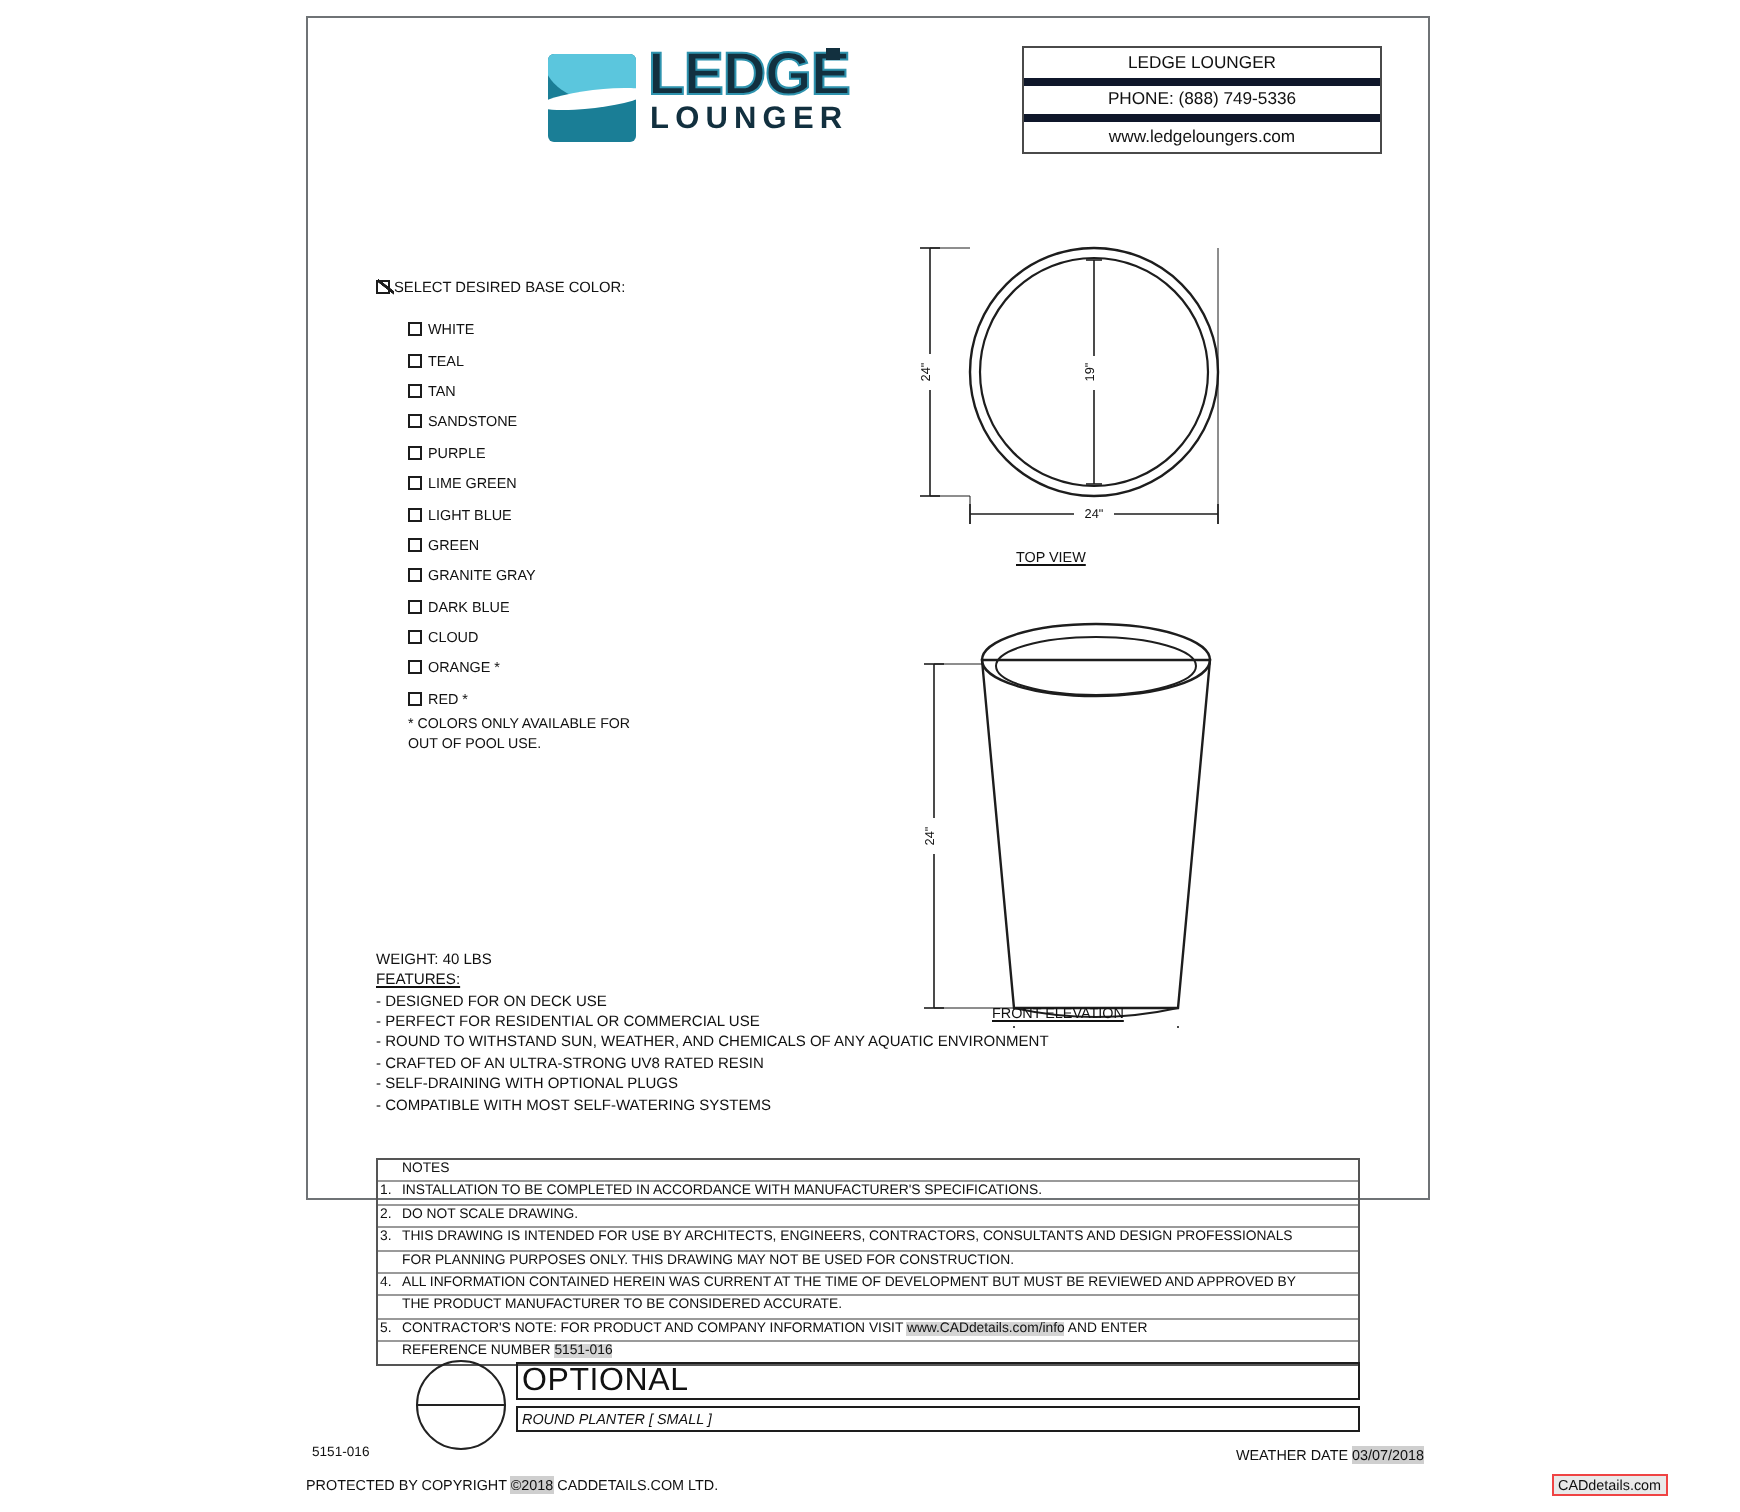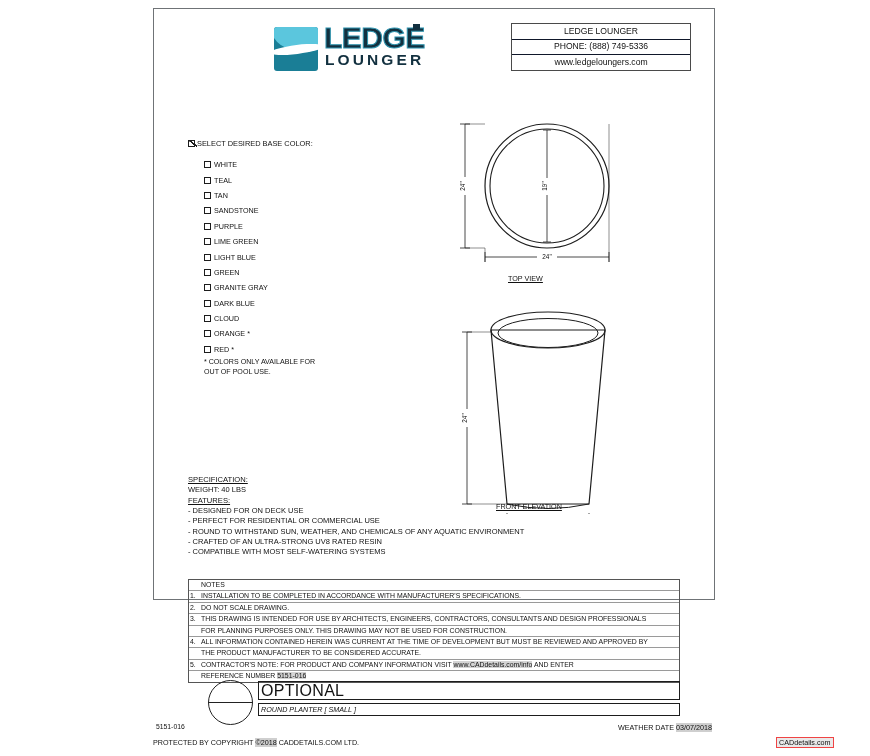--- a/index.html
+++ b/index.html
@@ -93,21 +93,21 @@
     width: 180px;
     border: 1px solid #4a4a4a;
     box-sizing: border-box;
     background: #fff;
   }
   #contact-box .cline {
     text-align: center;
     font-size: 8.6px;
     color: #111;
     padding: 1.5px 0 2px;
-    border-bottom: 1px solid #0f172a;
+    border-bottom: 4px solid #0f172a;
     line-height: 11px;
     white-space: nowrap;
   }
   #contact-box .cline:last-child { border-bottom: none; }
 
   
   #color-section {
     position: absolute;
     left: 34px;
     top: 130px;
@@ -452,28 +452,28 @@
         <line x1="155" y1="399" x2="155" y2="409" stroke="#1d1d1d" stroke-width="0.8"></line>
         <rect x="104" y="398" width="20" height="11" fill="#fff"></rect>
         <text class="dim-txt" x="114" y="406" text-anchor="middle">23"</text>
       </g>
     </svg>
     <div class="vtitle" id="topview-title">TOP VIEW</div>
     <div class="vtitle" id="frontview-title">FRONT ELEVATION</div>
   </div>
 
   <div id="spec-section">
-    <div class="spec-head">SPECIFICATION:</div>
     <div class="spec-line">WEIGHT: 40 LBS</div>
     <div class="spec-head">FEATURES:</div>
     <div id="features-list">
         <div class="spec-line">- DESIGNED FOR ON DECK USE</div>
         <div class="spec-line">- PERFECT FOR RESIDENTIAL OR COMMERCIAL USE</div>
         <div class="spec-line">- ROUND TO WITHSTAND SUN, WEATHER, AND CHEMICALS OF ANY AQUATIC ENVIRONMENT</div>
         <div class="spec-line">- CRAFTED OF AN ULTRA-STRONG UV8 RATED RESIN</div>
+        <div class="spec-line">- SELF-DRAINING WITH OPTIONAL PLUGS</div>
         <div class="spec-line">- COMPATIBLE WITH MOST SELF-WATERING SYSTEMS</div>
       </div>
   </div>
 
   <div id="notes-block">
     <div class="note-row">
       <div class="note-num"></div>
       <div class="note-txt">NOTES</div>
     </div>
     <div id="notes-rows">

